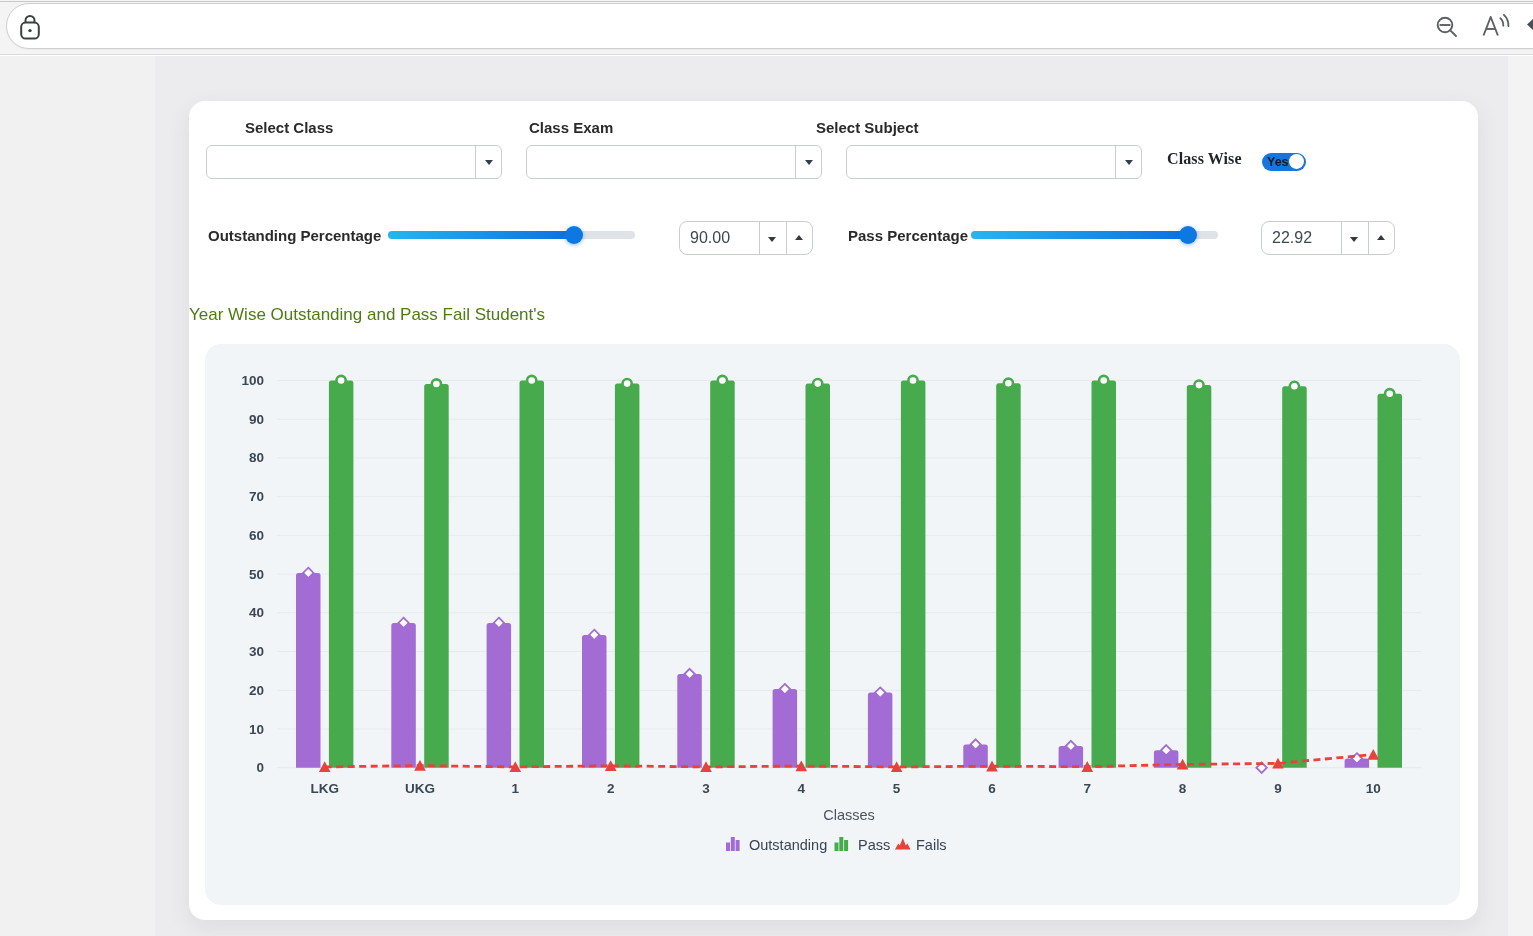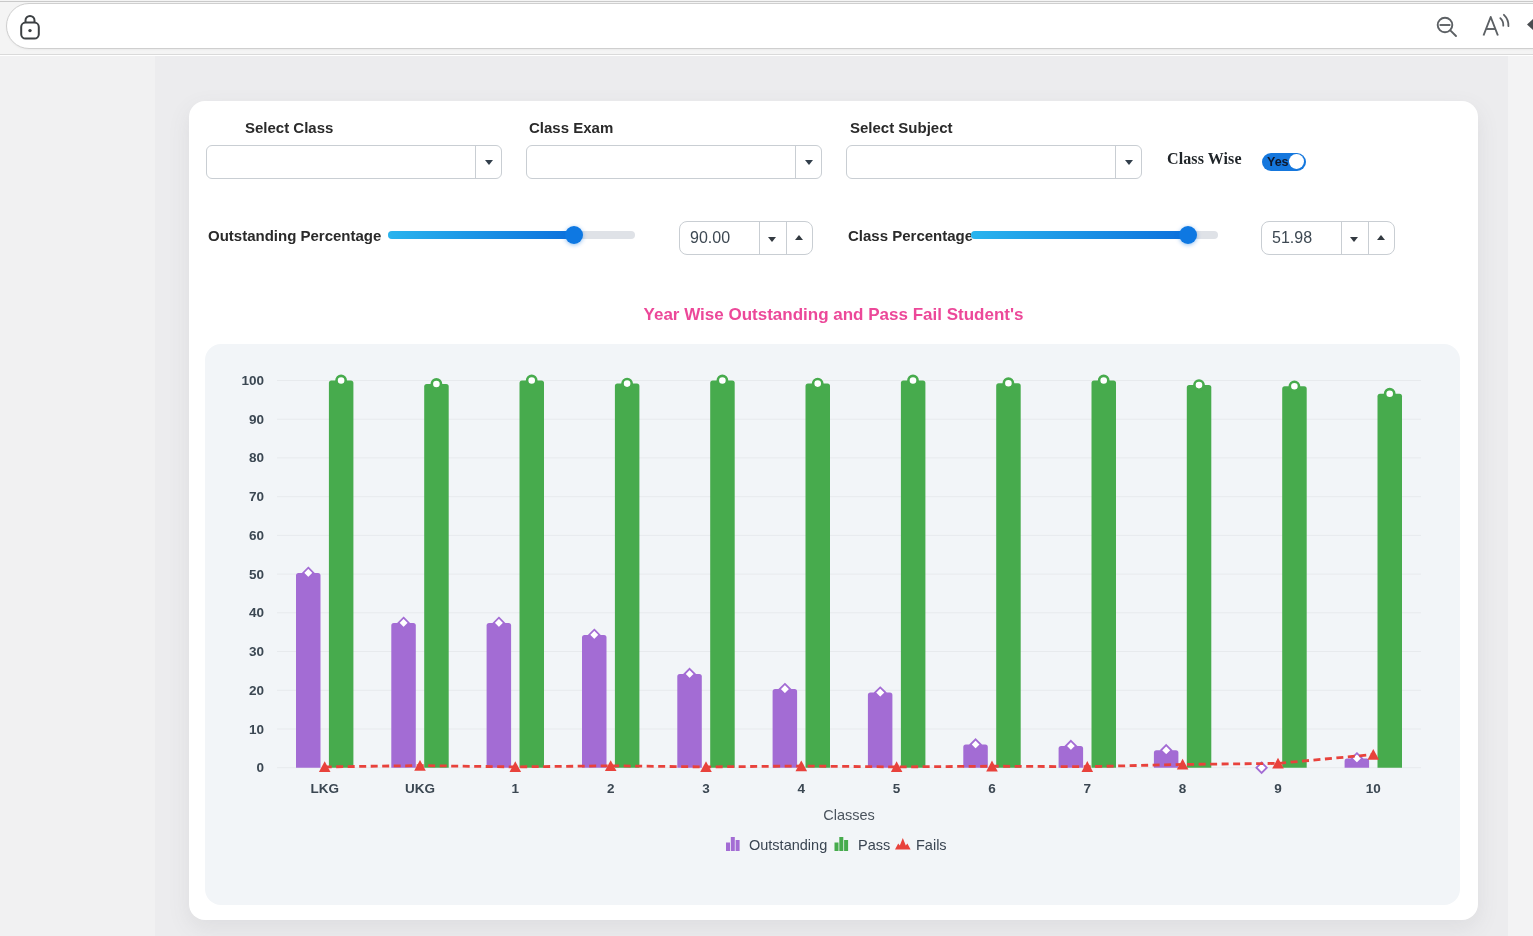--- a/index.html
+++ b/index.html
@@ -25,35 +25,35 @@
 #toggle .knob { position:absolute; right:1.6px; top:1.6px; width:14.8px; height:14.8px; background:#fff; border-radius:50%; }
 .slider-track { position:absolute; height:8px; border-radius:4px; background:#dfe2e7; }
 .slider-fill { position:absolute; height:8px; border-radius:4px; background:linear-gradient(90deg,#29b4ee,#0d70dc); }
 .slider-thumb { position:absolute; width:18px; height:18px; border-radius:50%; background:#0e78e2; box-shadow:0 1px 4px rgba(13,112,220,0.45); }
 .spin { position:absolute; width:134px; height:34px; background:#fff; border:1px solid #c9ced3; border-radius:8px; }
 .spin .val { position:absolute; left:10px; top:7px; font-size:16px; color:#3d4852; }
 .spin .d1 { position:absolute; left:79px; top:0; width:1px; height:32px; background:#c9ced3; }
 .spin .d2 { position:absolute; left:106px; top:0; width:1px; height:32px; background:#c9ced3; }
 .spin .down { position:absolute; left:88px; top:14.5px; width:0; height:0; border-left:4.7px solid transparent; border-right:4.7px solid transparent; border-top:5px solid #333a41; }
 .spin .up { position:absolute; left:115px; top:12.5px; width:0; height:0; border-left:4.7px solid transparent; border-right:4.7px solid transparent; border-bottom:5px solid #333a41; }
-#charttitle { position:absolute; left:189px; top:305px; width:1289px; text-align:center; font-size:17px; font-weight:bold; color:#ec4899; letter-spacing:0px; }
+#charttitle { position:absolute; left:189px; top:305px; width:1289px; font-size:17px; font-weight:normal; color:#4d7c0f; letter-spacing:0px; }
 #panel { position:absolute; left:205px; top:344px; width:1255px; height:561px; background:#f2f5f8; border-radius:16px; overflow:hidden; }
 svg text { font-family:"Liberation Sans", sans-serif; }
 </style>
 </head>
 <body>
 <div id="content"></div>
 <div id="leftstrip"></div>
 <div id="rightstrip"></div>
 
 <div id="card"></div>
 
 <div class="flabel" style="left:209px; top:119px;margin-left:36px;">Select Class</div>
 <div class="flabel" style="left:529px; top:119px;">Class Exam</div>
-<div class="flabel" style="left:850px; top:119px;">Select Subject</div>
+<div class="flabel" style="left:816px; top:119px;">Select Subject</div>
 <div class="combo" style="left:206px; top:145px;">
     <div class="btn">
       <div class="caret"></div>
     </div>
   </div>
 <div class="combo" style="left:526px; top:145px;">
     <div class="btn">
       <div class="caret"></div>
     </div>
   </div>
@@ -72,26 +72,26 @@
 <div class="slider-track" style="left:388px; top:231px; width:247px;"></div>
 <div class="slider-fill" style="left:388px; top:231px; width:186px;"></div>
 <div class="slider-thumb" style="left:565px; top:226px;"></div>
 <div class="spin" style="left:679px; top:221px;">
     <div class="val">90.00</div>
     <div class="d1"></div>
     <div class="d2"></div>
     <div class="down"></div>
     <div class="up"></div>
   </div>
-<div class="flabel" style="left:848px; top:227px; font-size:15px;">Class Percentage</div>
+<div class="flabel" style="left:848px; top:227px; font-size:15px;">Pass Percentage</div>
 <div class="slider-track" style="left:971px; top:231px; width:247px;"></div>
 <div class="slider-fill" style="left:971px; top:231px; width:217px;"></div>
 <div class="slider-thumb" style="left:1179px; top:226px;"></div>
 <div class="spin" style="left:1261px; top:221px;">
-    <div class="val">51.98</div>
+    <div class="val">22.92</div>
     <div class="d1"></div>
     <div class="d2"></div>
     <div class="down"></div>
     <div class="up"></div>
   </div>
 
 <div id="charttitle">Year Wise Outstanding and Pass Fail Student's</div>
 
 <div id="panel">
 <svg width="1255" height="561" viewBox="0 0 1255 561" style="display:block">

